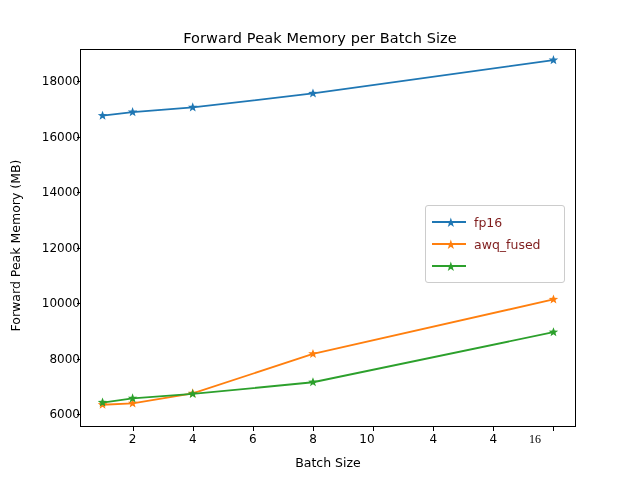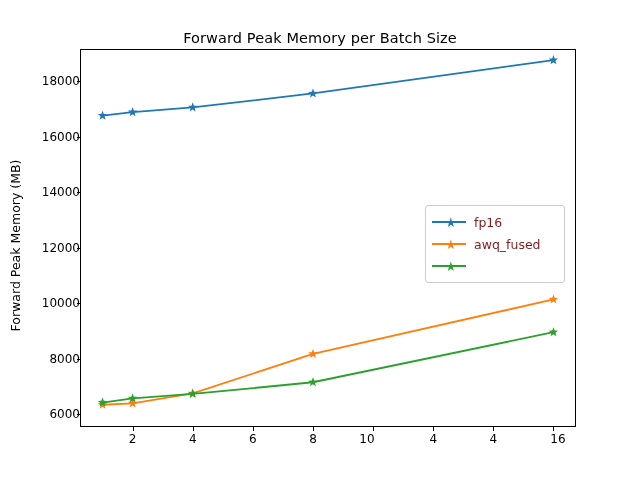--- a/index.html
+++ b/index.html
@@ -132,22 +132,23 @@
       <div class="xtick-label" style="left: 172.848px;">6</div>
       <div class="xtick-mark" style="left: 232.97px;"></div>
       <div class="xtick-label" style="left: 232.97px;">8</div>
       <div class="xtick-mark" style="left: 293.091px;"></div>
       <div class="xtick-label" style="left: 287px; text-align: center;">10</div>
       <div class="xtick-mark" style="left: 353.212px;"></div>
       <div class="xtick-label" style="left: 353.212px;">4</div>
       <div class="xtick-mark" style="left: 413.333px;"></div>
       <div class="xtick-label" style="left: 413.333px;">4</div>
       <div class="xtick-mark" style="left: 473.455px;"></div>
-      <div class="xtick-label" style="left: 478px;">16</div>
+      <div class="xtick-label" style="left: 455px; font-family: Liberation Serif, serif;">16</div>
     </div>
+  <div id="xlabel">Batch Size</div>
 
   <div id="legend">
       <div class="legend-row">
         <span class="legend-swatch">
           <span class="lsline" style="background: rgb(31, 119, 180);"></span>
           <span class="lsmark" style="color: rgb(31, 119, 180);">★</span>
         </span>
         <span class="legend-label">fp16</span>
       </div>
       <div class="legend-row">

